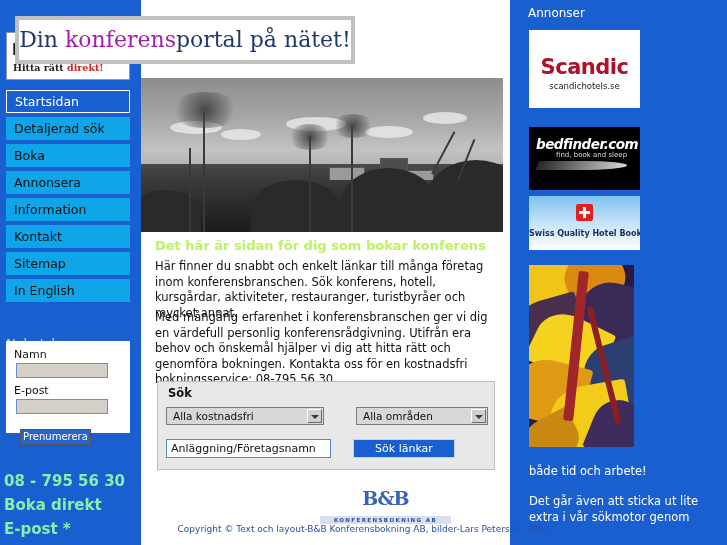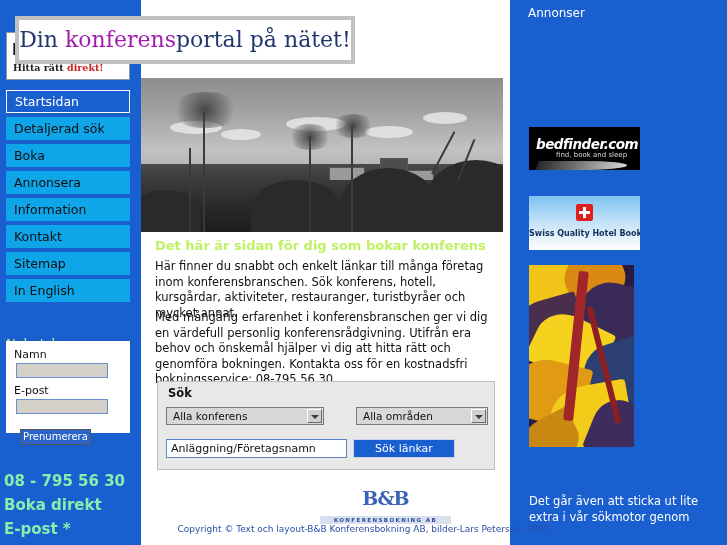--- a/index.html
+++ b/index.html
@@ -313,21 +313,21 @@
     content: "";
     position: absolute;
     left: 3px; top: 5px;
     border-left: 4px solid transparent;
     border-right: 4px solid transparent;
     border-top: 4px solid #3a3a3a;
   }
   .txt-input {
     position: absolute;
     left: 8px; top: 57px;
-    width: 181px; height: 19px;
+    width: 165px; height: 19px;
     background: #ffffff;
     border: 1px solid #5c86c8;
     box-sizing: border-box;
     font-size: 11px;
     color: #111111;
     font-family: "DejaVu Sans", sans-serif;
     padding-left: 4px;
   }
   .search-btn {
     position: absolute;
@@ -412,21 +412,21 @@
     margin-top: 25px;
     letter-spacing: -0.5px;
   }
   .ad-scandic .url {
     font-family: "DejaVu Sans", sans-serif;
     font-size: 8.5px;
     color: #222222;
     margin-top: 2px;
   }
   .ad-bedfinder {
-    top: 127px; width: 111px; height: 43px;
+    top: 127px; width: 111px; height: 63px;
     background: #000000;
   }
   .ad-bedfinder .bf {
     position: absolute;
     left: 7px; top: 9px;
     font-family: "DejaVu Sans", sans-serif;
     font-style: italic;
     font-weight: bold;
     font-size: 13.5px;
     color: #ffffff;
@@ -576,40 +576,44 @@
     <div class="stem" style="left:316px;top:58px;height:44px;transform:rotate(22deg);"></div>
   </div>
 
   <div class="body-head">Det här är sidan för dig som bokar konferens</div>
   <div class="body-p p1">Här finner du snabbt och enkelt länkar till många företag inom konferensbranschen. Sök konferens, hotell, kursgårdar, aktiviteter, restauranger, turistbyråer och mycket annat.</div>
   <div class="body-p p2">Med mångårig erfarenhet i konferensbranschen ger vi dig en värdefull personlig konferensrådgivning. Utifrån era behov och önskemål hjälper vi dig att hitta rätt och genomföra bokningen. Kontakta oss för en kostnadsfri bokningsservice: 08-795 56 30</div>
 
   <div class="search-box">
     <div class="search-title">Sök</div>
     <div class="sel s1">
-      <span>Alla konferens</span>
+      <span>Alla kostnadsfri</span>
       <span class="arrow-btn"></span>
     </div>
     <div class="sel s2">
       <span>Alla områden</span>
       <span class="arrow-btn"></span>
     </div>
     <input class="txt-input" type="text" value="Anläggning/Företagsnamn" style="">
     <button class="search-btn">Sök länkar</button>
   </div>
 
   <div class="foot-logo">
     <div class="bb">B&amp;B</div>
     <div class="sub">KONFERENSBOKNING AB</div>
   </div>
   <div class="copyright">Copyright © Text och layout-B&amp;B Konferensbokning AB, bilder-Lars Peterson, 2005</div>
 
   <div class="right-col">
     <div class="ads-title">Annonser</div>
 
+    <div class="ad ad-scandic">
+      <div class="name">Scandic</div>
+      <div class="url">scandichotels.se</div>
+    </div>
 
     <div class="ad ad-bedfinder">
       <div class="bf">bedfinder.com</div>
       <div class="bf2">find, book and sleep</div>
       <div class="swoosh"></div>
     </div>
 
     <div class="ad ad-swiss">
       <div class="cross-box"></div>
       <div class="txt">Swiss Quality Hotel Booking</div>
@@ -623,16 +627,17 @@
       <div class="lf" style="left:4px;top:52px;width:74px;height:60px;background:#f5d21e;transform:rotate(26deg);"></div>
       <div class="lf" style="left:56px;top:78px;width:64px;height:66px;background:#2c3f72;transform:rotate(-18deg);"></div>
       <div class="lf" style="left:-14px;top:96px;width:72px;height:62px;background:#e09a14;transform:rotate(14deg);"></div>
       <div class="lf" style="left:22px;top:120px;width:80px;height:68px;background:#f3cc1a;transform:rotate(-10deg);"></div>
       <div class="lf" style="left:62px;top:136px;width:58px;height:58px;background:#3e2c5c;transform:rotate(22deg);"></div>
       <div class="lf" style="left:-6px;top:152px;width:56px;height:46px;background:#c98812;transform:rotate(-28deg);"></div>
       <div class="lf" style="left:42px;top:6px;width:10px;height:150px;background:#a0262a;border-radius:2px;transform:rotate(6deg);"></div>
       <div class="lf" style="left:72px;top:40px;width:6px;height:120px;background:#8c1f24;border-radius:2px;transform:rotate(-14deg);"></div>
     </div>
 
+    <div class="right-text t1">både tid och arbete!</div>
     <div class="right-text t2">Det går även att sticka ut lite extra i vår sökmotor genom</div>
   </div>
 
 </div>
 
 </body></html>

